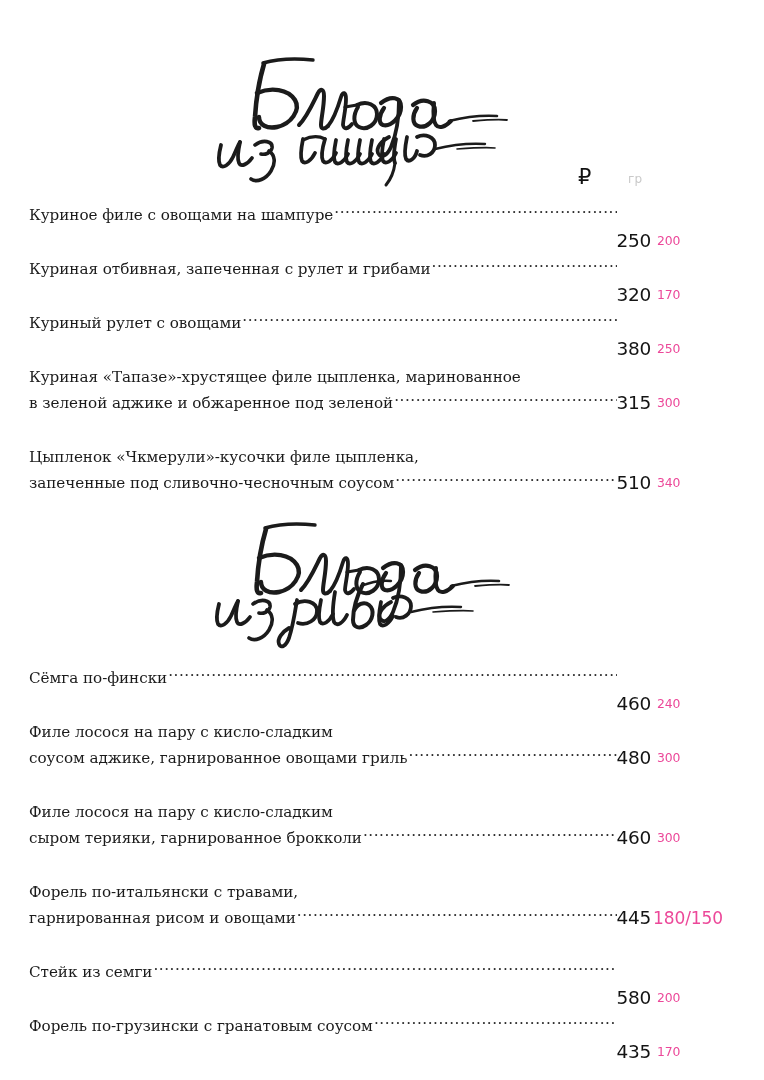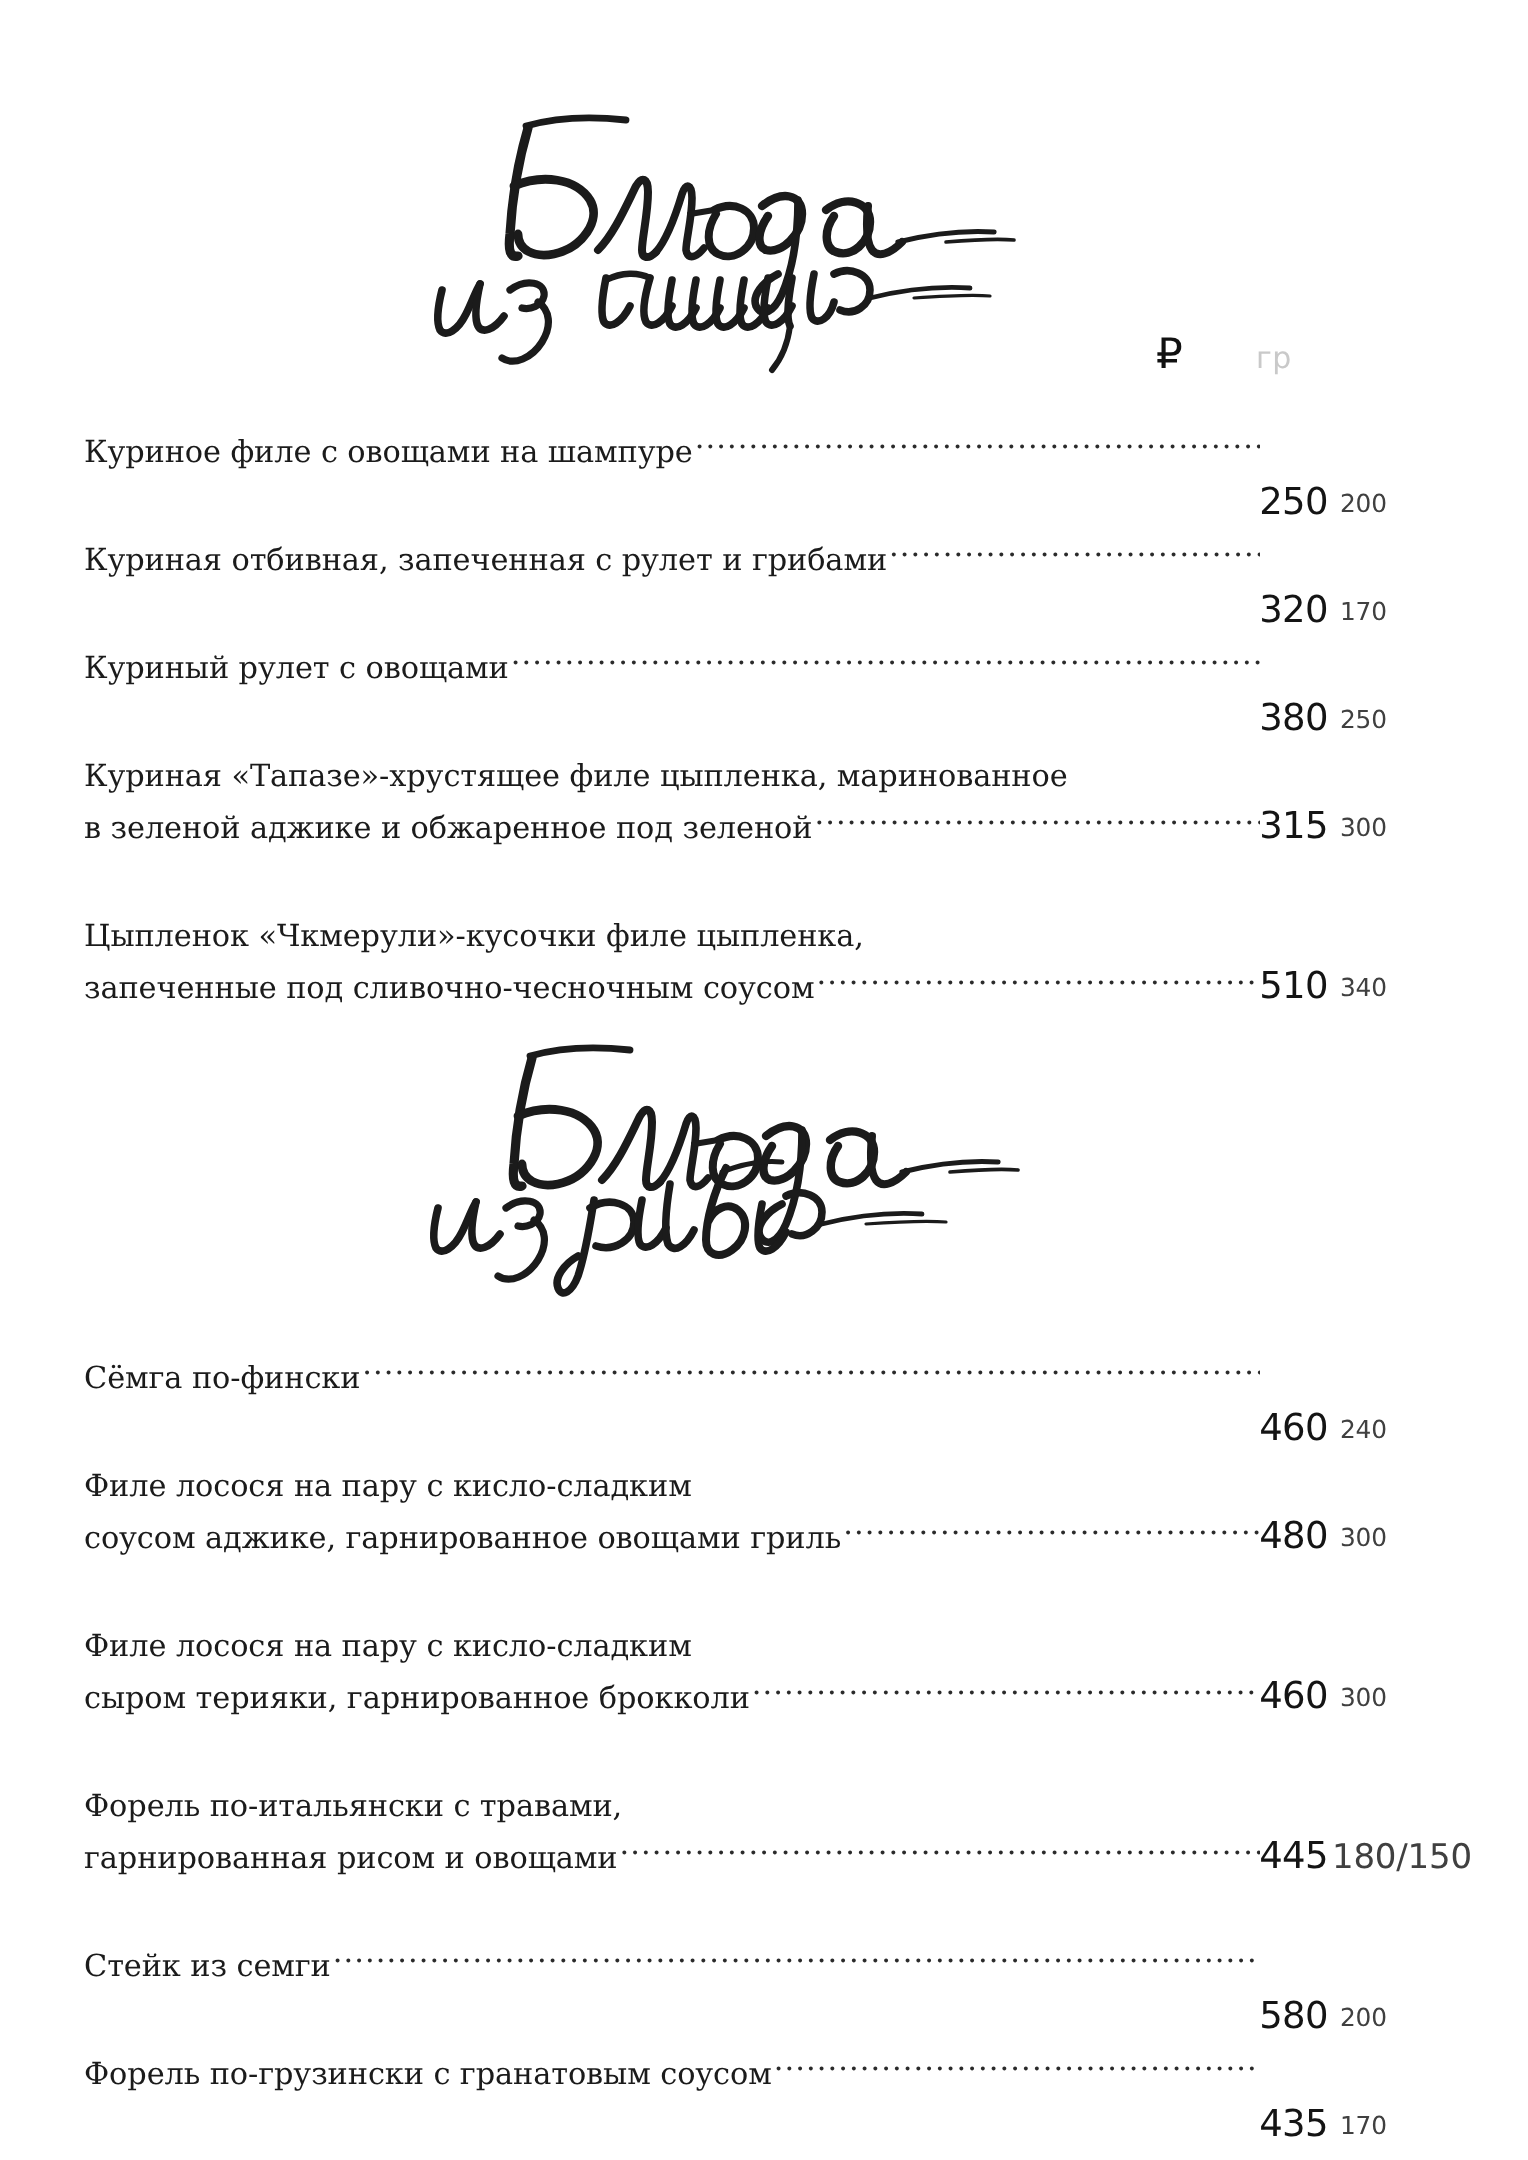--- a/index.html
+++ b/index.html
@@ -73,32 +73,31 @@
     font-size: 21px;
     font-weight: 400;
     color: #111111;
     line-height: 22px;
   }
   .weight-header {
     position: absolute;
     left: 628px;
     top: 7px;
     font-family: "DejaVu Sans", "Liberation Sans", sans-serif;
-    font-size: 15px;
+    font-size: 12px;
     color: #c9c9c9;
     line-height: 12px;
     letter-spacing: .2px;
   }
 
   
   .menu-section {
     position: absolute;
-    left: 42px;
+    left: 29px;
     width: 684px;
-    margin-top: 11px;
   }
   #section-poultry { top: 202px; }
   #section-fish    { top: 665px; }
 
   .menu-row {
     position: relative;
     margin-bottom: 28px;
   }
   .menu-row:last-child { margin-bottom: 0; }
 
@@ -151,21 +150,21 @@
     line-height: 26px;
     letter-spacing: -0.3px;
   }
   .weight {
     position: absolute;
     left: 628px;
     width: 60px;
     text-align: left;
     font-family: "DejaVu Sans", "Liberation Sans", sans-serif;
     font-size: 12.4px;
-    color: #404040;
+    color: #ec4899;
     line-height: 26px;
     letter-spacing: -0.1px;
   }
   .weight.wide { font-size: 17px; }
 </style>
 </head>
 <body>
 
 <div class="page">
 

